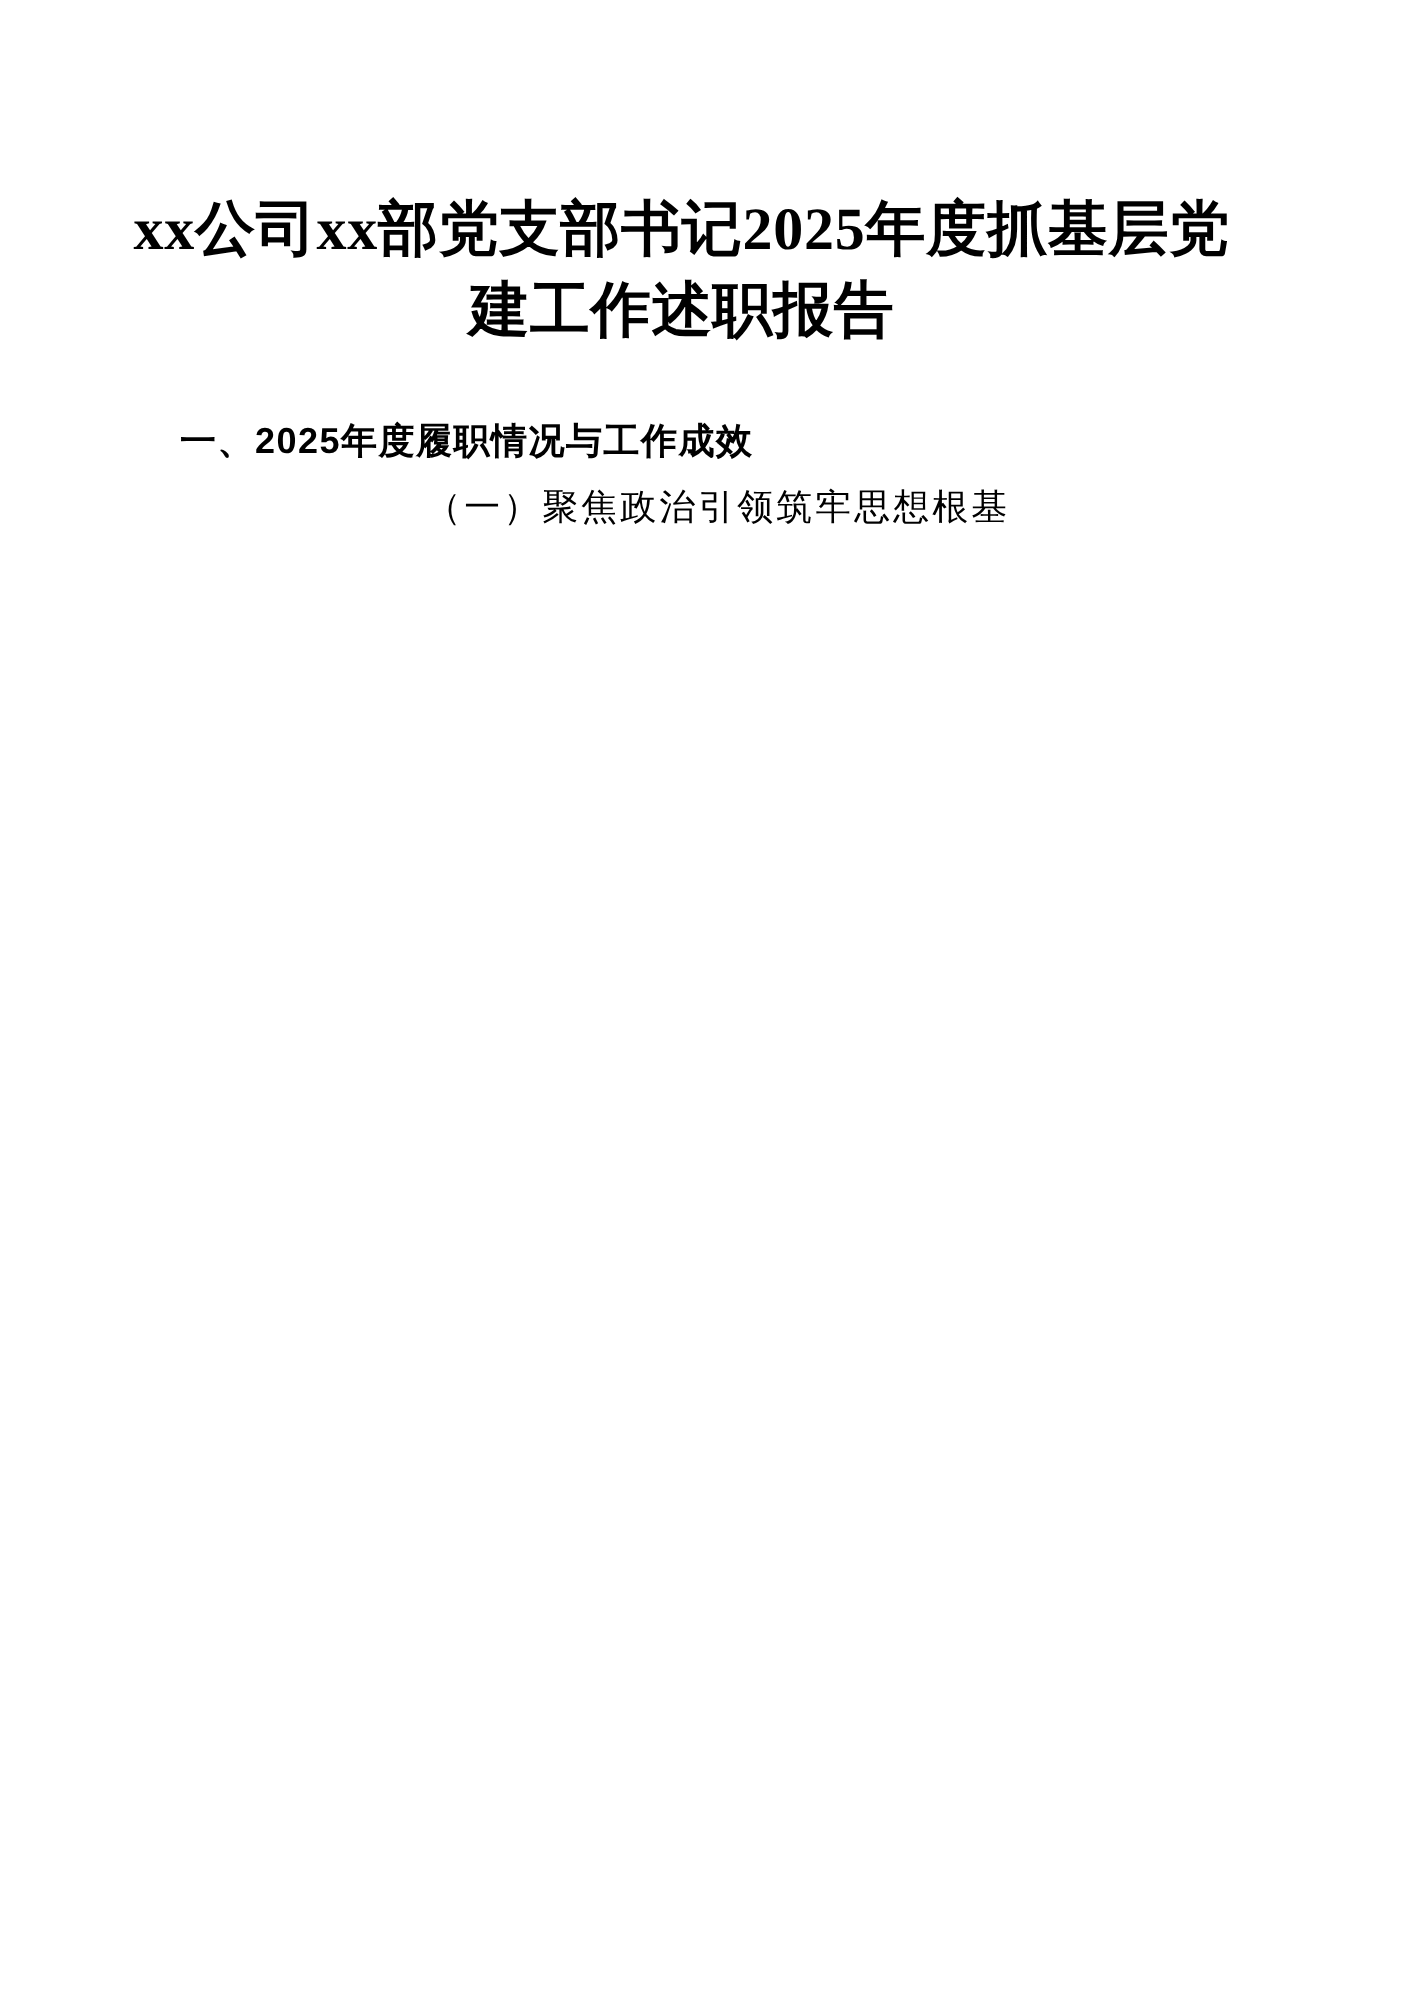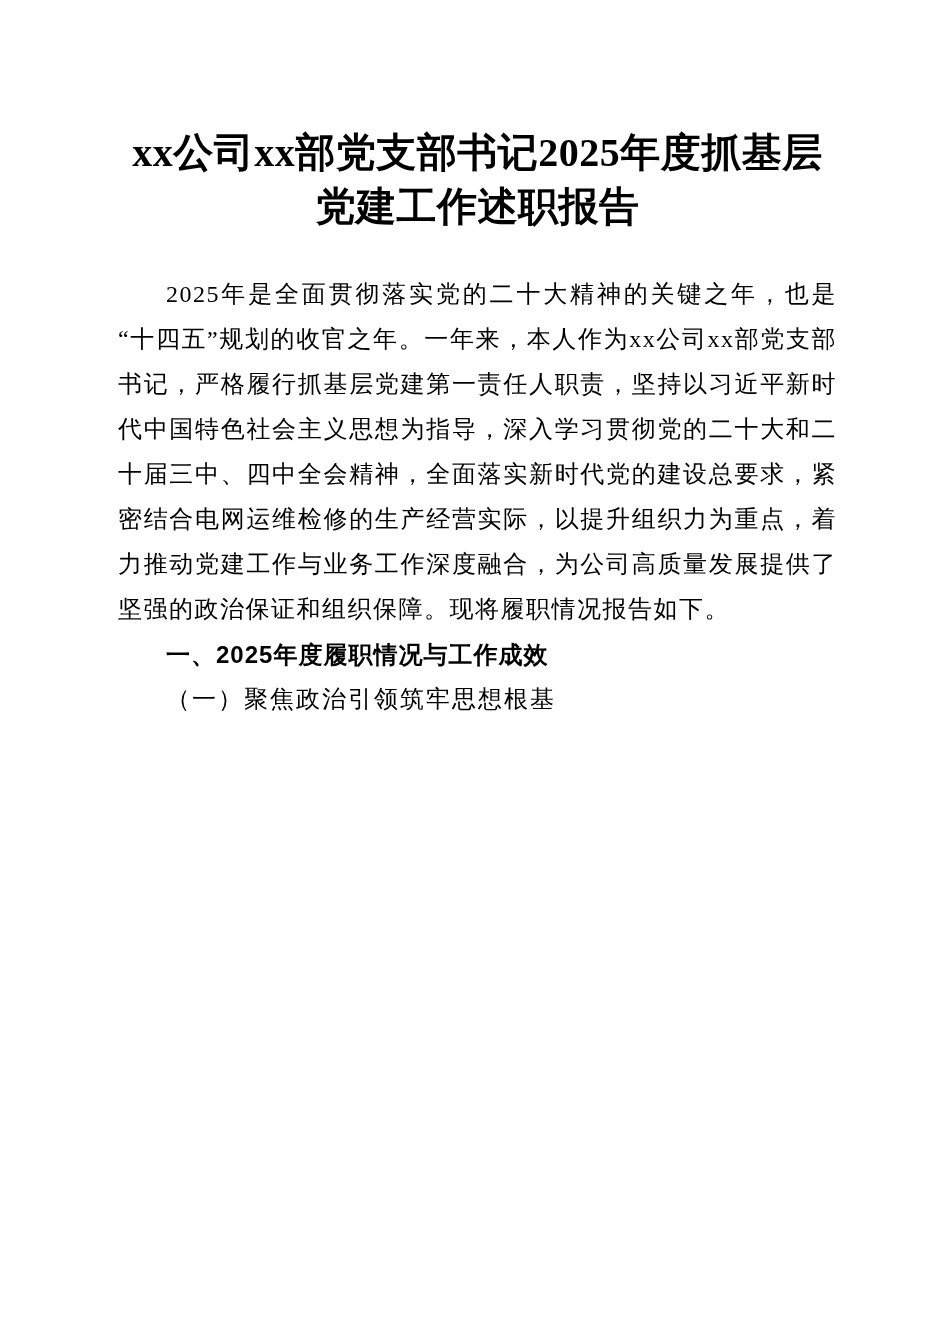--- a/index.html
+++ b/index.html
@@ -7,21 +7,21 @@
     padding: 0;
     background: #ffffff;
   }
   .page {
     position: relative;
     width: 950px;
     height: 1344px;
     background: #ffffff;
     color: #000000;
     box-sizing: border-box;
-    padding: 126px 113px 0 118px;
+    padding: 126px 113px 0 72px;
     overflow: hidden;
     font-family: "Liberation Serif", "DejaVu Serif", serif;
   }
   .doc-title {
     margin: 0 0 38px 0;
     padding: 0;
     font-family: "Liberation Serif", "DejaVu Serif", serif;
     font-weight: bold;
     font-size: 40px;
     line-height: 54px;
@@ -52,27 +52,27 @@
   }
   .heading-2 {
     margin: 0;
     padding: 0;
     font-family: "Liberation Serif", "DejaVu Serif", serif;
     font-weight: normal;
     font-size: 24px;
     line-height: 45px;
     text-indent: 2em;
     letter-spacing: 2px;
+    text-align: center;
   }
 </style>
 </head>
 <body>
 
 <div class="page">
   <h1 class="doc-title">xx公司xx部党支部书记2025年度抓基层党建工作述职报告</h1>
 
-  <p class="body-para">2025年是全面贯彻落实党的二十大精神的关键之年，也是“十四五”规划的收官之年。一年来，本人作为xx公司xx部党支部书记，严格履行抓基层党建第一责任人职责，坚持以习近平新时代中国特色社会主义思想为指导，深入学习贯彻党的二十大和二十届三中、四中全会精神，全面落实新时代党的建设总要求，紧密结合电网运维检修的生产经营实际，以提升组织力为重点，着力推动党建工作与业务工作深度融合，为公司高质量发展提供了坚强的政治保证和组织保障。现将履职情况报告如下。</p>
 
   <h2 class="heading-1">一、2025年度履职情况与工作成效</h2>
 
   <h3 class="heading-2">（一）聚焦政治引领筑牢思想根基</h3>
 
 </div>
 
 </body></html>

